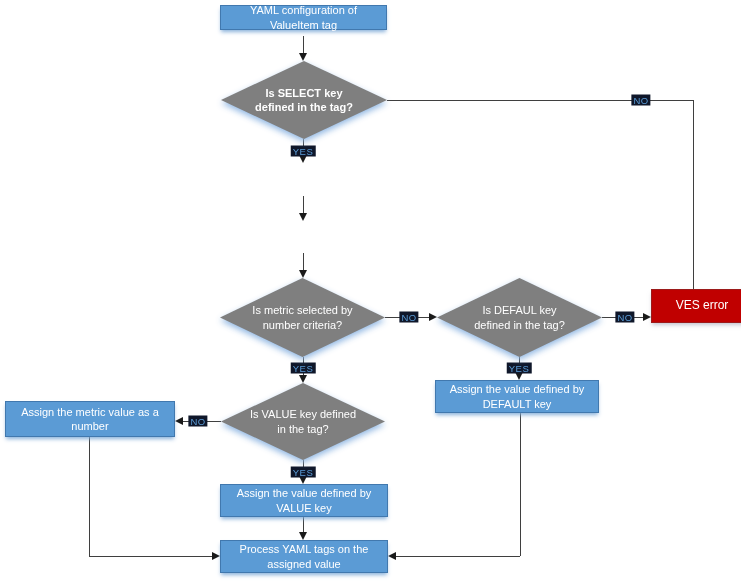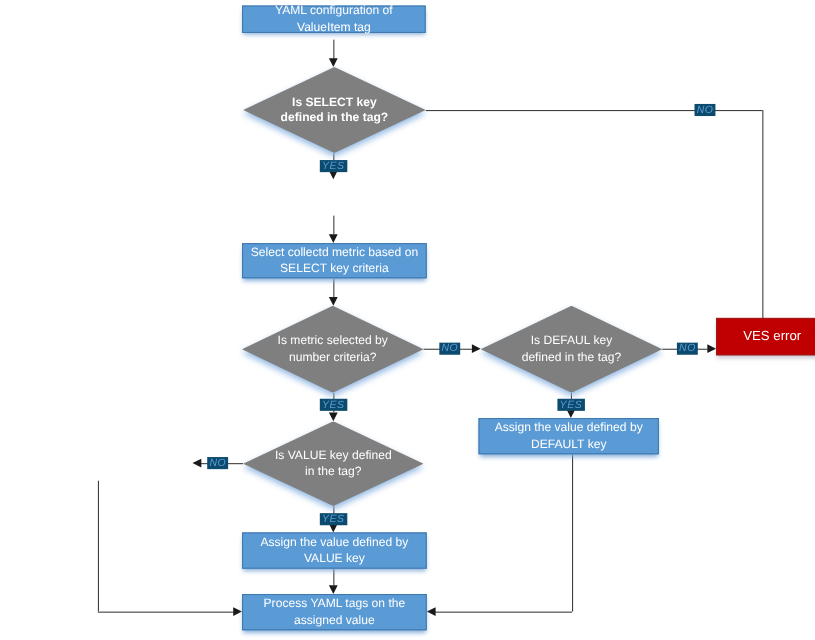--- a/index.html
+++ b/index.html
@@ -62,27 +62,26 @@
   .line.v { width: 1px; }
   
   .arr { position: absolute; width: 0; height: 0; }
   .arr.down  { border-left: 4px solid transparent; border-right: 4px solid transparent; border-top: 8px solid #1a1a1a; }
   .arr.right { border-top: 4px solid transparent; border-bottom: 4px solid transparent; border-left: 8px solid #1a1a1a; }
   .arr.left  { border-top: 4px solid transparent; border-bottom: 4px solid transparent; border-right: 8px solid #1a1a1a; }
   
   .elabel {
     position: absolute;
     transform: translate(-50%, -50%);
-    background: #0c4a6e;
+    background: #0f172a;
     color: #5B9BD5;
     font-size: 9.5px;
     padding: 0 2px;
     letter-spacing: 0.5px;
     white-space: nowrap;
-    font-style: italic;
   }
 </style>
 </head>
 <body>
 
 <div id="canvas">
 
   <div class="line v" style="left:303px; top:36px;  height:21px;"></div>
 
   <div class="line h" style="left:387px; top:100px; width:306px;"></div>
@@ -129,28 +128,28 @@
   <span class="elabel" style="left:625px; top:317px;">NO</span>
   <span class="elabel" style="left:519px; top:368px;">YES</span>
   <span class="elabel" style="left:198px; top:421px;">NO</span>
   <span class="elabel" style="left:303px; top:472px;">YES</span>
 
   <div class="node-box" style="left:220px; top:5px;   width:167px; height:25px;">
     <span>YAML configuration of ValueItem tag</span>
   </div>
 
 
-  <div class="node-box" style="left:220px; top:221px; width:168px; height:32px;">
-    <span>Select collectd metric based on SELECT key criteria</span>
-  </div>
 
   <div class="node-box" style="left:435px; top:380px; width:164px; height:33px;">
     <span>Assign the value defined by DEFAULT key</span>
   </div>
 
+  <div class="node-box" style="left:5px;   top:401px; width:170px; height:36px;">
+    <span>Assign the metric value as a number</span>
+  </div>
 
   <div class="node-box" style="left:220px; top:484px; width:168px; height:33px;">
     <span>Assign the value defined by VALUE key</span>
   </div>
 
   <div class="node-box" style="left:220px; top:540px; width:168px; height:33px;">
     <span>Process YAML tags on the assigned value</span>
   </div>
 
   <div class="node-box error" style="left:651px; top:289px; width:102px; height:34px;">

